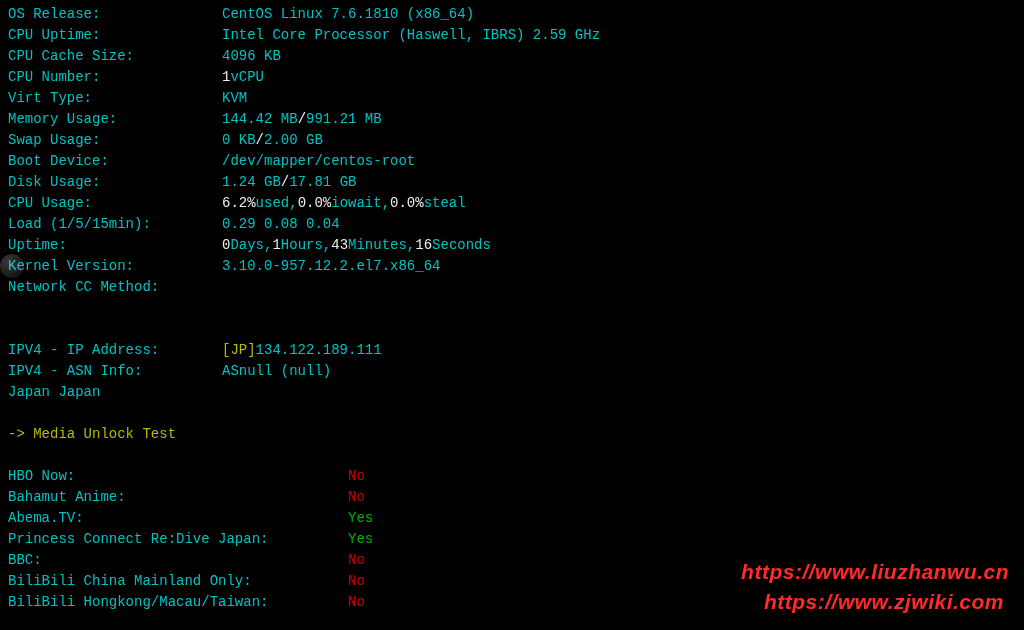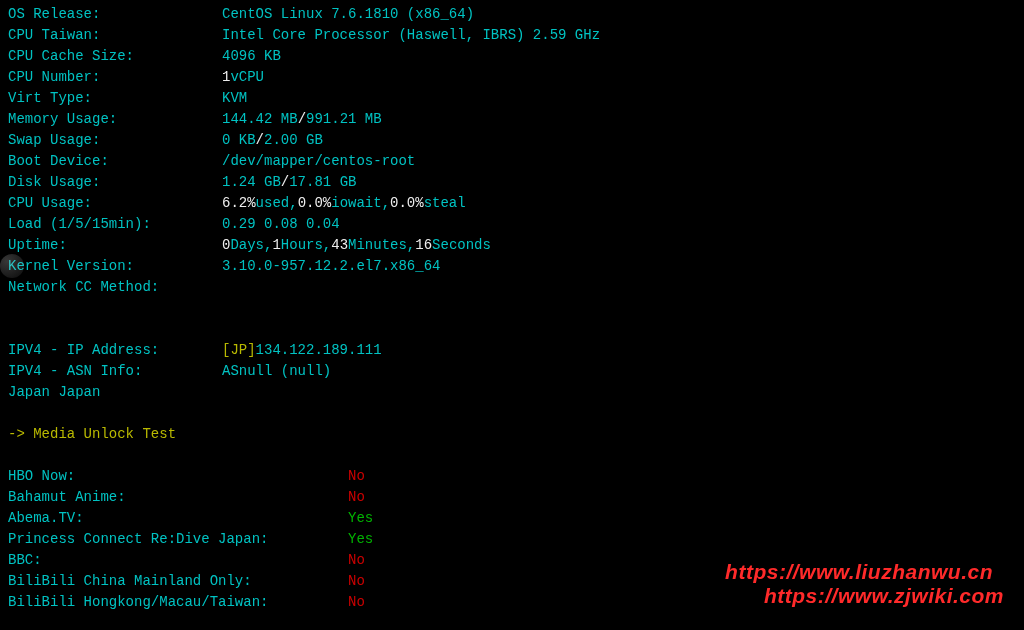--- a/index.html
+++ b/index.html
@@ -33,41 +33,41 @@
   .watermark {
     position: absolute;
     font-family: Arial, sans-serif;
     font-style: italic;
     font-weight: bold;
     font-size: 21px;
     color: #ff2a2a;
     letter-spacing: 0.5px;
     pointer-events: none;
   }
-  .wm1 { right: 31px; bottom: 48px; }
-  .wm2 { right: 20px; bottom: 24px; }
+  .wm1 { right: 15px; bottom: 48px; }
+  .wm2 { right: 20px; bottom: 18px; }
   .cursorpos {
     position: absolute;
     left: 0; top: 254px;
     width: 24px; height: 24px;
     border-radius: 50%;
     background: radial-gradient(circle at 30% 30%, rgba(200,200,200,0.28), rgba(200,200,200,0.05));
   }
 </style>
 </head>
 <body>
 
 <div class="terminal">
 
   <div class="row">
     <span class="label">OS Release:</span>
     <span class="cyan">CentOS Linux 7.6.1810 (x86_64)</span>
   </div>
   <div class="row">
-    <span class="label">CPU Taiwan:</span>
+    <span class="label">CPU Uptime:</span>
     <span class="cyan">Intel Core Processor (Haswell, IBRS)  2.59 GHz</span>
   </div>
   <div class="row">
     <span class="label">CPU Cache Size:</span>
     <span class="cyan">4096 KB</span>
   </div>
   <div class="row">
     <span class="label">CPU Number:</span>
     <span class="white">1</span>
       <span class="cyan"> vCPU</span>

